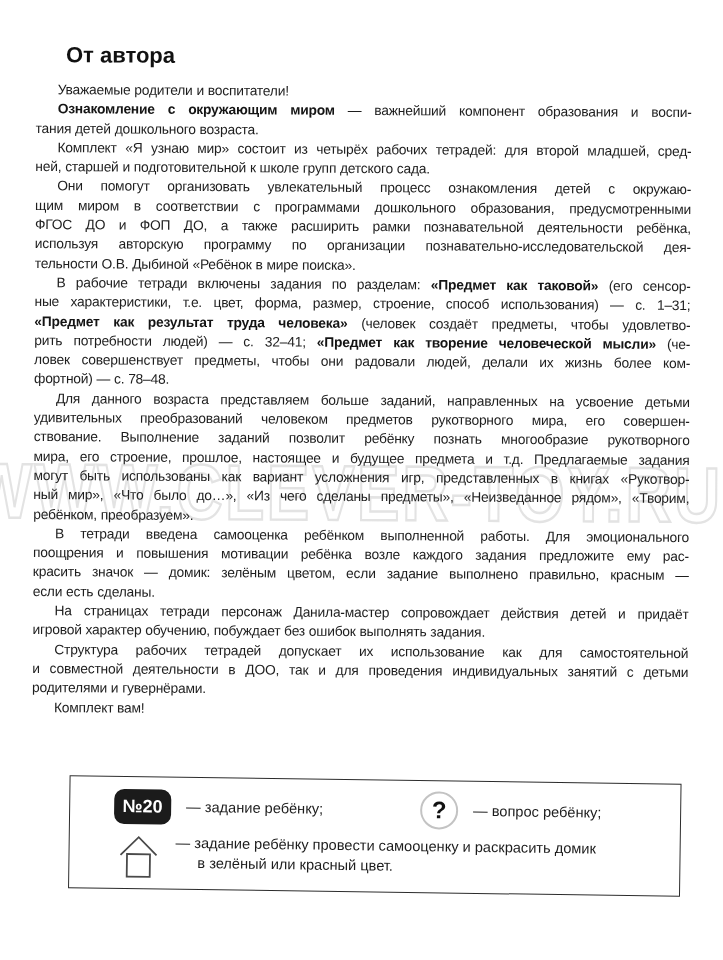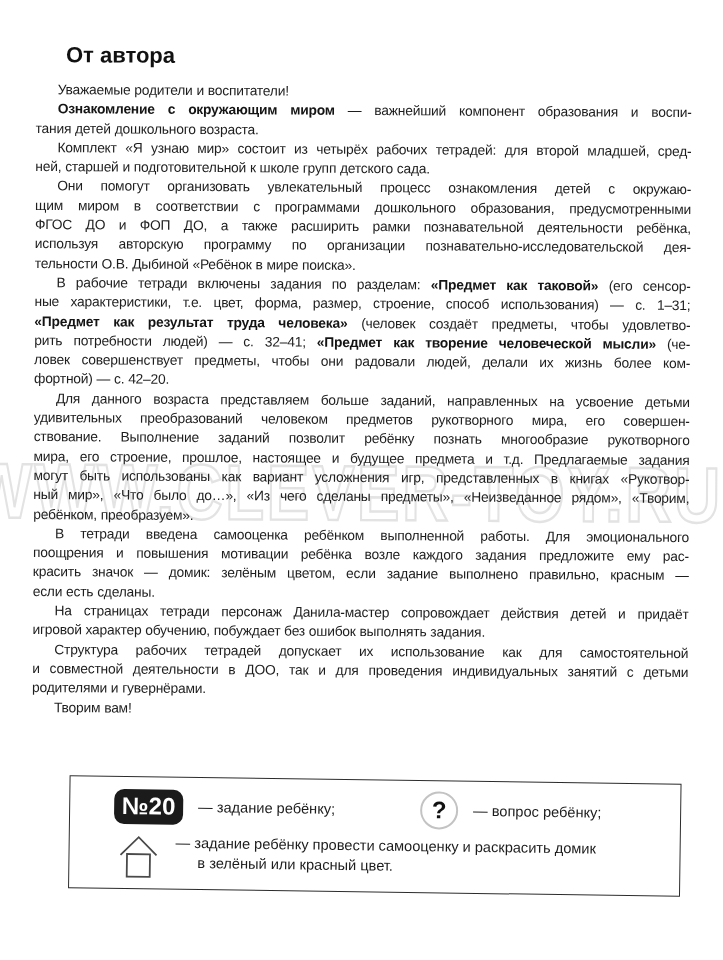--- a/index.html
+++ b/index.html
@@ -49,22 +49,22 @@
     border:1.6px solid #2c2c2c;background:#fff;z-index:2;
     transform:rotate(0.45deg);transform-origin:0 0;
     font-size:14.6px;color:#1c1c1c;
   }
   .lrow{position:absolute;left:0;right:0;display:flex;align-items:center;}
   .row1{top:11px;padding-left:44px;height:36px;}
   .row1 .litem{display:flex;align-items:center;gap:15px;}
   .row1 .litem.q{position:absolute;left:350px;top:0;height:36px;}
   .badge{
     display:flex;align-items:center;justify-content:center;
-    width:69px;height:35px;border-radius:10px;background:#1b1b1b;
-    color:#fff;font-weight:bold;font-size:24px;letter-spacing:0;
+    width:57px;height:35px;border-radius:10px;background:#1b1b1b;
+    color:#fff;font-weight:bold;font-size:18px;letter-spacing:0;
   }
   .qicon{
     display:flex;align-items:center;justify-content:center;
     width:34px;height:34px;border-radius:50%;
     border:2px solid #c3c3c3;background:#fff;
     color:#111;font-weight:bold;font-size:24px;
   }
   .row2{top:55px;padding-left:50px;align-items:flex-start;}
   .house{display:block;margin-top:2px;}
   .llabel2{margin-left:18px;line-height:20px;}
@@ -97,21 +97,21 @@
         <div class="ln"><span>ФГОС ДО и ФОП ДО, а также расширить рамки познавательной деятельности ребёнка,</span></div>
         <div class="ln"><span>используя авторскую программу по организации познавательно-исследовательской дея-</span></div>
         <div class="ln last"><span>тельности О.В. Дыбиной «Ребёнок в мире поиска».</span></div>
       </div>
       <div class="para">
         <div class="ln first"><span>В рабочие тетради включены задания по разделам: </span><b>«Предмет как таковой»</b><span> (его сенсор-</span></div>
         <div class="ln"><span>ные характеристики, т.е. цвет, форма, размер, строение, способ использования) — с. 1–31;</span></div>
         <div class="ln"><b>«Предмет как результат труда человека»</b><span> (человек создаёт предметы, чтобы удовлетво-</span></div>
         <div class="ln"><span>рить потребности людей) — с. 32–41; </span><b>«Предмет как творение человеческой мысли»</b><span> (че-</span></div>
         <div class="ln"><span>ловек совершенствует предметы, чтобы они радовали людей, делали их жизнь более ком-</span></div>
-        <div class="ln last"><span>фортной) — с. 42–20.</span></div>
+        <div class="ln last"><span>фортной) — с. 78–48.</span></div>
       </div>
       <div class="para">
         <div class="ln first"><span>Для данного возраста представляем больше заданий, направленных на усвоение детьми</span></div>
         <div class="ln"><span>удивительных преобразований человеком предметов рукотворного мира, его совершен-</span></div>
         <div class="ln"><span>ствование. Выполнение заданий позволит ребёнку познать многообразие рукотворного</span></div>
         <div class="ln"><span>мира, его строение, прошлое, настоящее и будущее предмета и т.д. Предлагаемые задания</span></div>
         <div class="ln"><span>могут быть использованы как вариант усложнения игр, представленных в книгах «Рукотвор-</span></div>
         <div class="ln"><span>ный мир», «Что было до…», «Из чего сделаны предметы», «Неизведанное рядом», «Творим,</span></div>
         <div class="ln last"><span>ребёнком, преобразуем».</span></div>
       </div>
@@ -124,21 +124,21 @@
       <div class="para">
         <div class="ln first"><span>На страницах тетради персонаж Данила-мастер сопровождает действия детей и придаёт</span></div>
         <div class="ln last"><span>игровой характер обучению, побуждает без ошибок выполнять задания.</span></div>
       </div>
       <div class="para">
         <div class="ln first"><span>Структура рабочих тетрадей допускает их использование как для самостоятельной</span></div>
         <div class="ln"><span>и совместной деятельности в ДОО, так и для проведения индивидуальных занятий с детьми</span></div>
         <div class="ln last"><span>родителями и гувернёрами.</span></div>
       </div>
       <div class="para">
-        <div class="ln first last"><span>Творим вам!</span></div>
+        <div class="ln first last"><span>Комплект вам!</span></div>
       </div>
     </div>
 
   <div id="legend">
     <div class="lrow row1">
       <div class="litem">
         <span class="badge">№20</span>
         <span class="llabel">— задание ребёнку;</span>
       </div>
       <div class="litem q">

